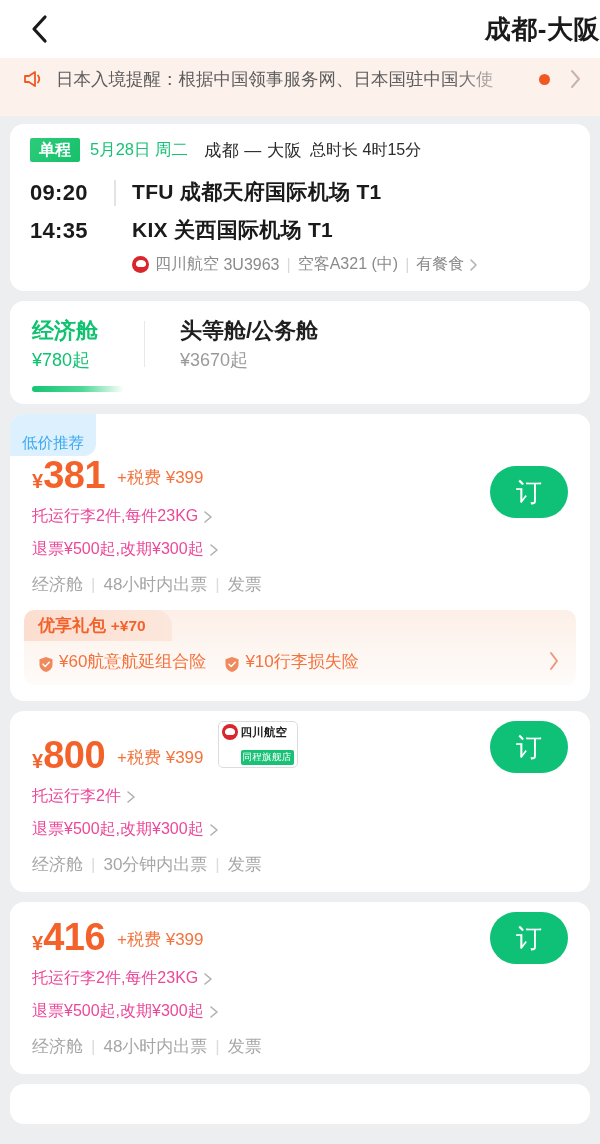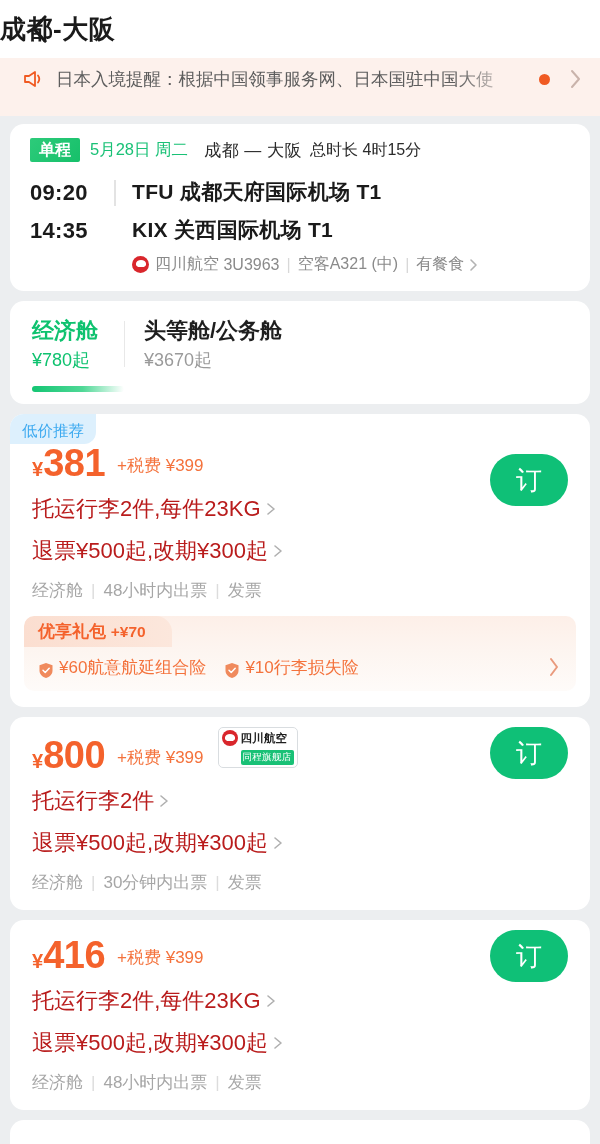--- a/index.html
+++ b/index.html
@@ -17,21 +17,21 @@
     height: 58px; background: #ffffff;
     display: flex; align-items: center; position: relative;
   }
   .back-btn {
     position: absolute; left: 18px; top: 0; height: 58px;
     width: 44px; display: flex; align-items: center; justify-content: center;
     cursor: pointer;
   }
   .back-btn svg { display: block; }
   .nav-title {
-    width: 100%; text-align: left;
+    width: 100%; text-align: right;
     font-size: 26px; font-weight: bold; color: #1a1a1a;
     letter-spacing: 0.5px;
   }
 
   
   .notice {
     height: 58px; background: #fdf1ec;
     display: flex; align-items: center; padding: 0 16px 16px 22px;
     position: relative; overflow: hidden;
   }
@@ -97,42 +97,42 @@
     width: 10px; height: 7px; border-radius: 50% 50% 40% 40%;
     background: #ffffff;
   }
   .airline-sep { color: #d8d8d8; margin: 0 7px; }
   .chev-sm { margin-left: 4px; display: inline-flex; align-items: center; }
 
   
   .cabin-card { padding: 16px 0 0 0; margin-bottom: 10px; }
   .cabin-row { display: flex; padding: 0 22px; }
   .cabin-tab { position: relative; padding-right: 0; }
-  .cabin-tab + .cabin-tab { padding-left: 20px; }
+  .cabin-tab + .cabin-tab { margin-left: 20px; padding-left: 36px; }
   .cabin-tab + .cabin-tab::before {
     content: ""; position: absolute; left: 0; top: 4px;
     width: 1px; height: 46px; background: #e8e8e8;
   }
   .cabin-name { font-size: 22px; font-weight: bold; line-height: 1.25; }
   .cabin-price { font-size: 18px; line-height: 1.5; margin-top: 2px; }
   .cabin-active .cabin-name { color: #0ec26f; }
   .cabin-active .cabin-price { color: #0ec26f; }
   .cabin-idle .cabin-name { color: #1f1f1f; }
   .cabin-idle .cabin-price { color: #9a9a9a; }
   .cabin-underline {
     height: 6px; width: 92px; border-radius: 3px; margin-top: 12px;
     background: linear-gradient(to right, #14c573 0%, #4fd896 55%, rgba(79,216,150,0) 100%);
   }
   .cabin-card-bottom { height: 12px; }
 
   
   .price-card { position: relative; padding: 0 0 16px 0; overflow: hidden; }
   .tag-lowprice {
     display: inline-block; background: #ddf0fd; color: #3eaaf0;
-    font-size: 15.5px; padding: 9px 12px 6px 12px;
+    font-size: 15.5px; padding: 21px 12px 6px 12px;
     border-radius: 0 0 12px 0; line-height: 1;
     margin-left: 0;
   }
   .pc-inner { padding: 0 22px; position: relative; }
   .pc-inner-top { padding-top: 16px; }
   .price-line { display: flex; align-items: flex-end; }
   .yen-sym { font-size: 20px; font-weight: bold; color: #f4622c; line-height: 1; position: relative; top: -3px; }
   .price-big { font-size: 38px; font-weight: bold; color: #f4622c; line-height: 1; letter-spacing: -0.5px; }
   .price-tax { font-size: 17px; color: #f4723c; margin-left: 12px; position: relative; top: -5px; }
   .airline-badge {
@@ -146,25 +146,25 @@
     width: 16px; height: 16px; border-radius: 50%;
     background: #d9262c; position: relative; flex: 0 0 auto; margin-right: 3px;
   }
   .ab-logo::after {
     content: ""; position: absolute; left: 3px; top: 4px;
     width: 10px; height: 7px; border-radius: 50% 50% 40% 40%; background: #fff;
   }
   .ab-name { font-size: 11.5px; color: #1e1e1e; font-weight: bold; letter-spacing: .2px; }
   .ab-sub {
     background: #19c176; color: #ffffff; font-size: 9.5px;
-    text-align: center; border-radius: 2px; margin-top: 4px;
+    text-align: center; border-radius: 2px; margin-top: 10px;
     padding: 1px 2px; letter-spacing: .3px; margin-left: 19px;
   }
   .pc-detail {
-    font-size: 22px; color: #b91c1c; margin-top: 12px;
+    font-size: 16px; color: #ec4899; margin-top: 12px;
     display: flex; align-items: center;
   }
   .pc-meta {
     font-size: 17px; color: #a6a6a6; margin-top: 13px;
     display: flex; align-items: center;
   }
   .pc-meta .sep { color: #dcdcdc; margin: 0 8px; }
   .order-btn {
     position: absolute; right: 22px; top: 10px;
     width: 78px; height: 52px; border-radius: 26px;

